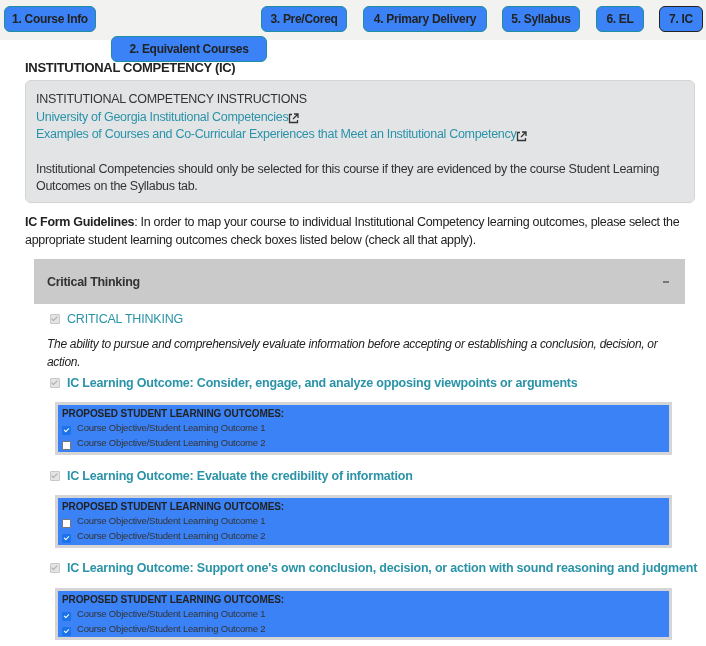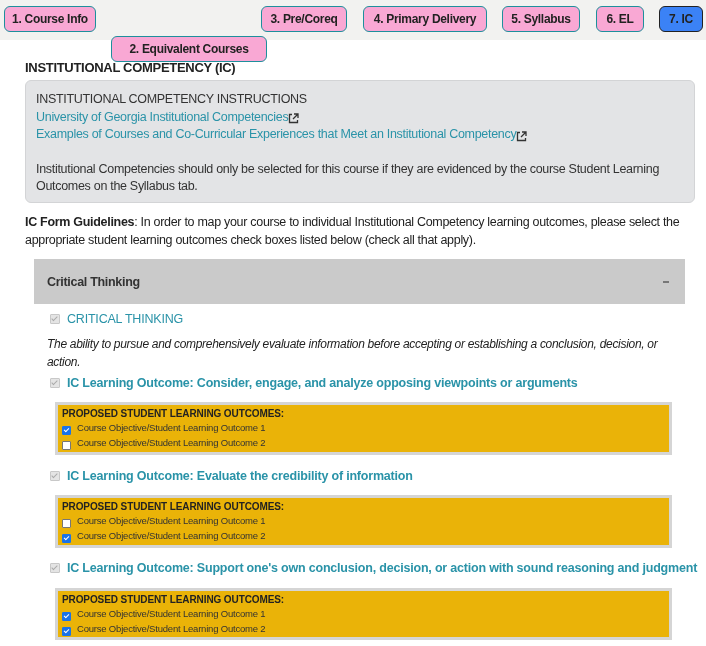--- a/index.html
+++ b/index.html
@@ -6,21 +6,21 @@
   body {
     width: 706px; height: 646px; overflow: hidden; background: #ffffff;
     font-family: "Liberation Sans", sans-serif; color: #222; position: relative;
   }
   .tabstrip {
     position: absolute; left: 0; top: 0; width: 706px; height: 40px;
     background: #f2f2f0;
   }
   .tab {
     position: absolute; top: 6px; height: 26px; box-sizing: border-box;
-    border: 1.5px solid #1e8f9c; border-radius: 6px; background: #f9a8d4;
+    border: 1.5px solid #1e8f9c; border-radius: 6px; background: #3b82f6;
     font-size: 12px; font-weight: bold; color: #222;
     display: flex; align-items: center; justify-content: center;
     letter-spacing: -0.3px; cursor: pointer;
   }
   .tab.active { background: #3b82f6; border-color: #222; }
 
   .section-title {
     position: absolute; left: 25px; top: 60px; font-size: 13px; font-weight: bold;
     letter-spacing: -0.3px; color: #222;
   }
@@ -60,21 +60,21 @@
   }
   .comp-label { font-size: 12.5px; color: #2a93a8; letter-spacing: -0.2px; }
   .desc {
     position: absolute; left: 47px; top: 335px; width: 630px; font-size: 12px;
     font-style: italic; line-height: 18px; color: #222; letter-spacing: -0.3px;
   }
   .outcome-label { font-size: 12.5px; font-weight: bold; color: #2a93a8; letter-spacing: -0.2px; }
 
   .slo-box {
     position: absolute; left: 55px; width: 617px; box-sizing: border-box;
-    border: 3px solid #d5d5d5; background: #eab308; padding: 2px 4px 2px 4px;
+    border: 3px solid #d5d5d5; background: #3b82f6; padding: 2px 4px 2px 4px;
   }
   .slo-box .hdr { font-size: 10px; font-weight: bold; color: #222; letter-spacing: -0.1px; line-height: 13px; }
   .slo-item { display: flex; align-items: center; gap: 6px; height: 15px; font-size: 9.5px; color: #333; letter-spacing: -0.2px; }
   .cb {
     width: 7px; height: 7px; border: 1px solid #777; border-radius: 1px; background: #fff;
     position: relative; flex-shrink: 0; margin-top: 5px; cursor: pointer;
   }
   .cb.checked { background: #1a73e8; border-color: #1a73e8; }
   .cb.checked::after {
     content: ""; position: absolute; left: 2px; top: 0px; width: 2px; height: 4px;

